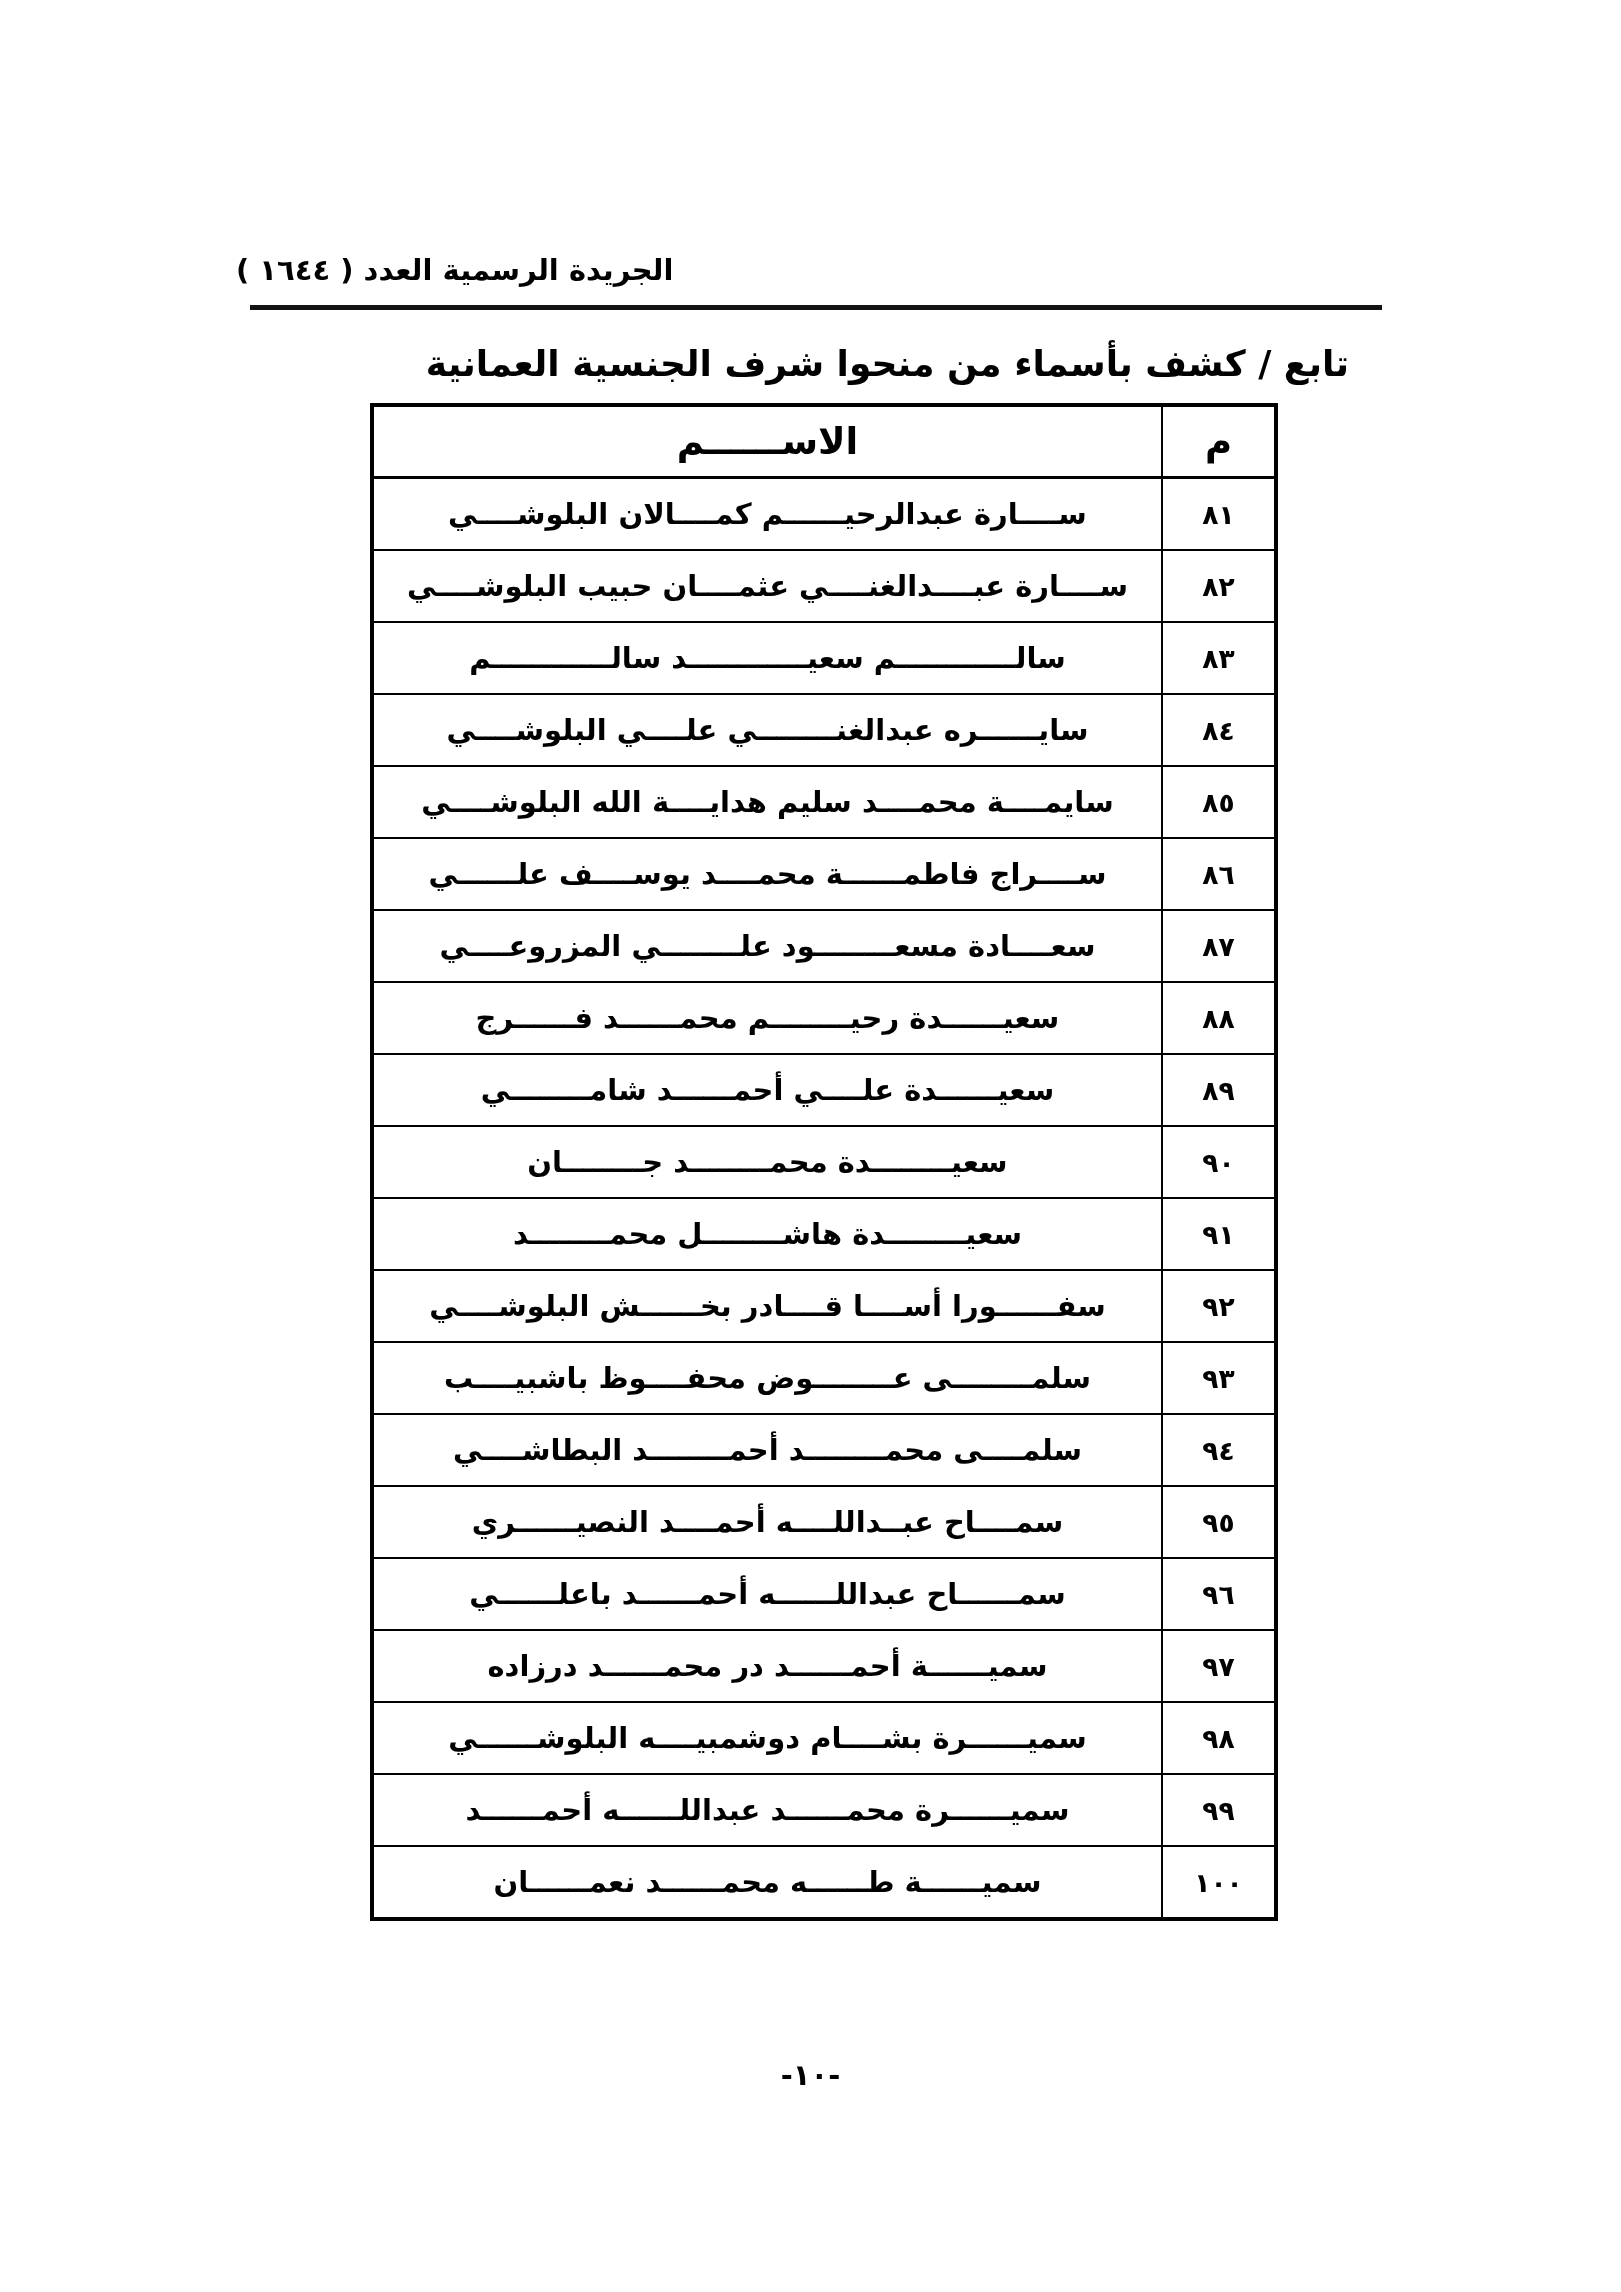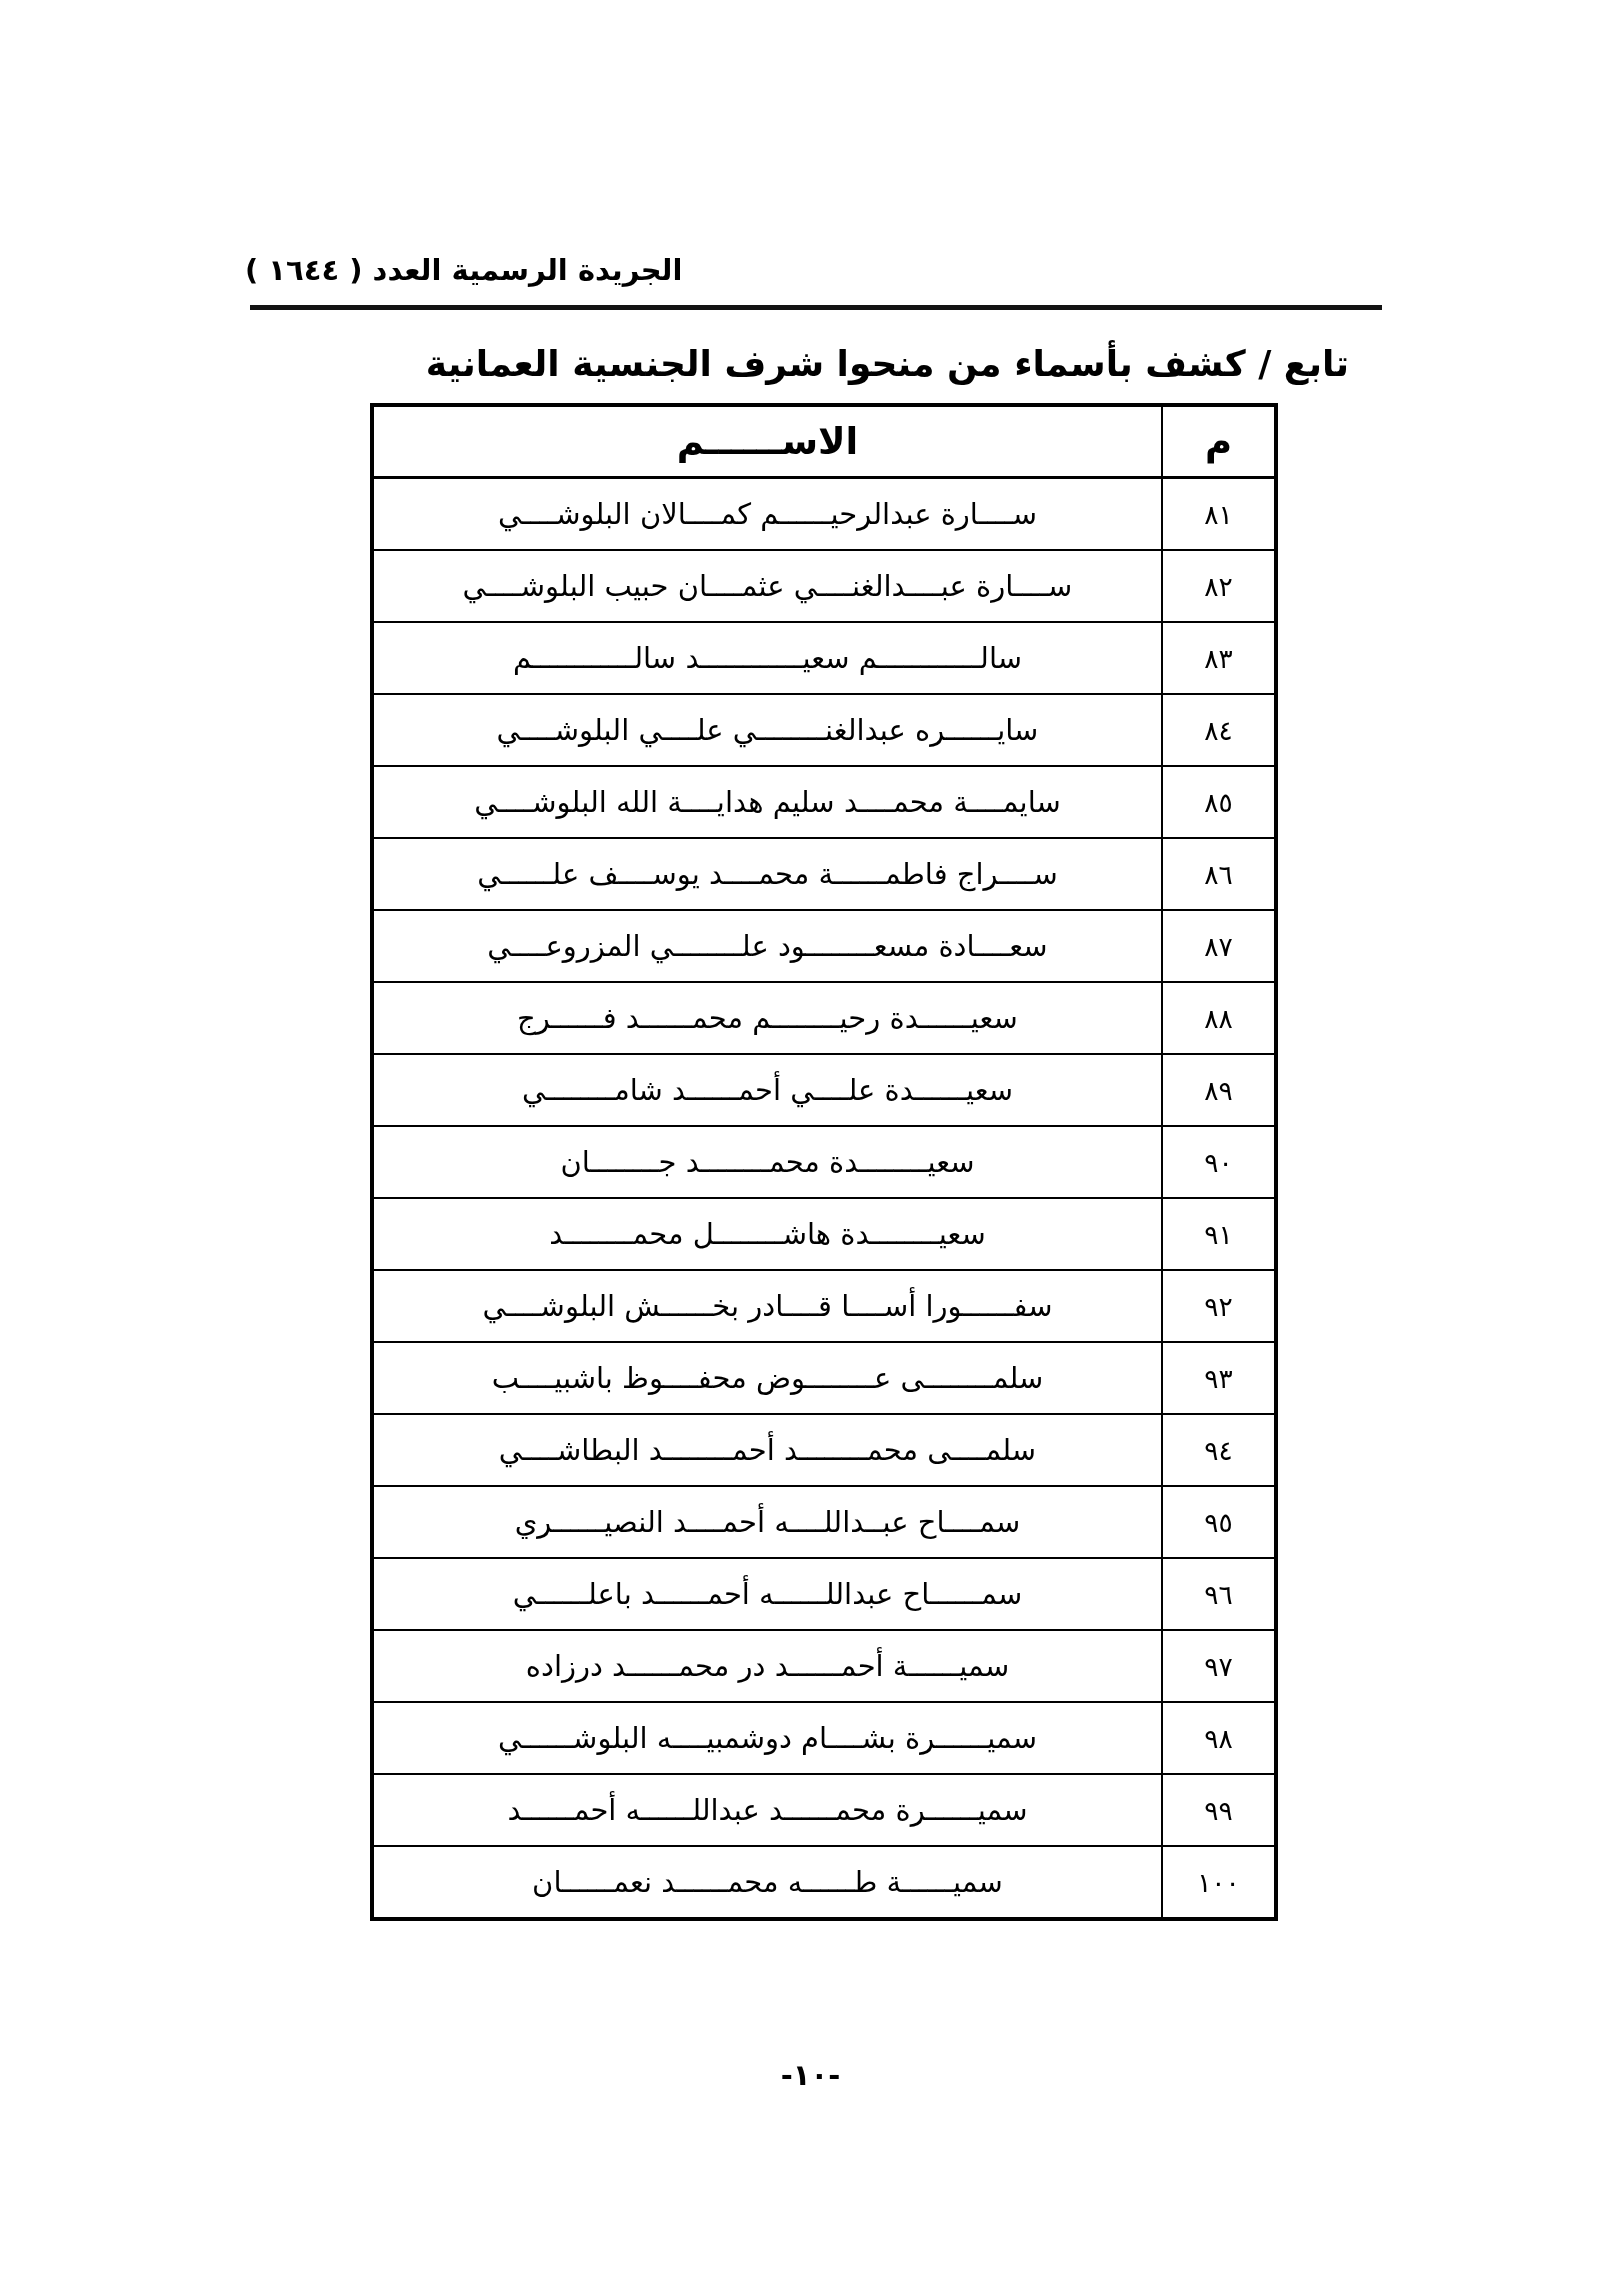--- a/index.html
+++ b/index.html
@@ -13,21 +13,21 @@
     height: 2293px;
     background: #ffffff;
     color: #000000;
     font-family: "DejaVu Sans", "Liberation Sans", sans-serif;
     direction: rtl;
     overflow: hidden;
   }
   .masthead {
     position: absolute;
     top: 253px;
-    left: 245px;
+    left: 236px;
     font-size: 29px;
     font-weight: bold;
     white-space: nowrap;
     direction: rtl;
   }
   .header-rule {
     position: absolute;
     top: 305px;
     left: 250px;
     width: 1132px;
@@ -62,21 +62,21 @@
     border-bottom-width: 3.9px;
     height: 69px;
     font-size: 37px;
     font-weight: bold;
     text-align: center;
     vertical-align: middle;
     padding: 0;
   }
   table.names-table td {
     height: 70px;
-    font-weight: normal;
+    font-weight: bold;
     text-align: center;
     vertical-align: middle;
     padding: 0 5.9px;
     overflow: hidden;
     white-space: nowrap;
   }
   td.name-cell { font-size: 29px; }
   td.num-cell  { font-size: 26.5px; }
   col.num-col  { width: 114px; }
   col.name-col { width: 790px; }

